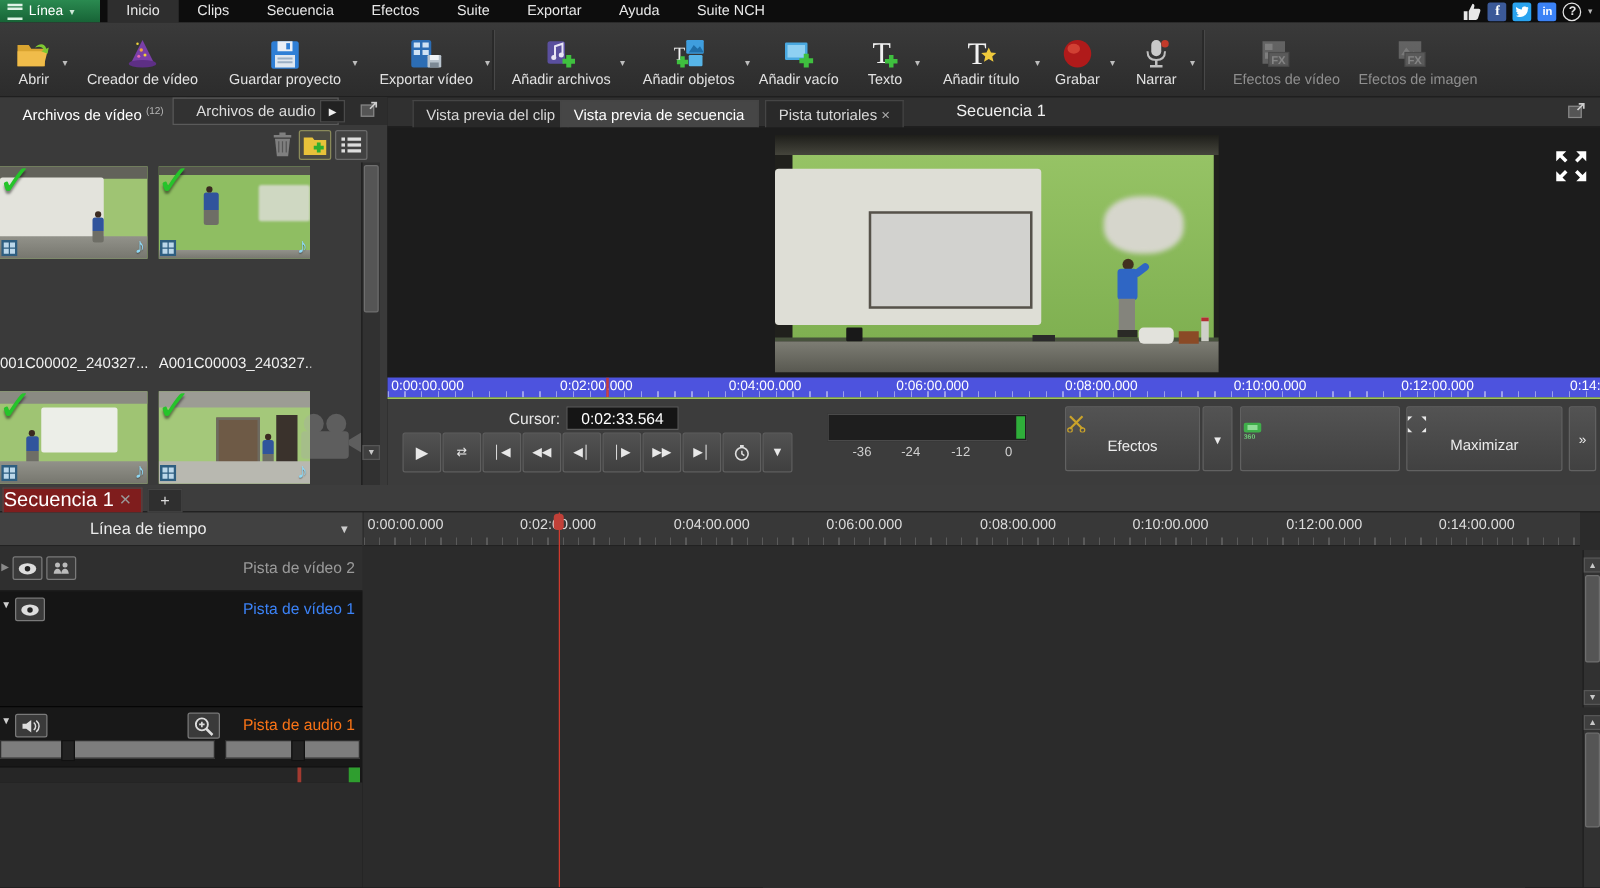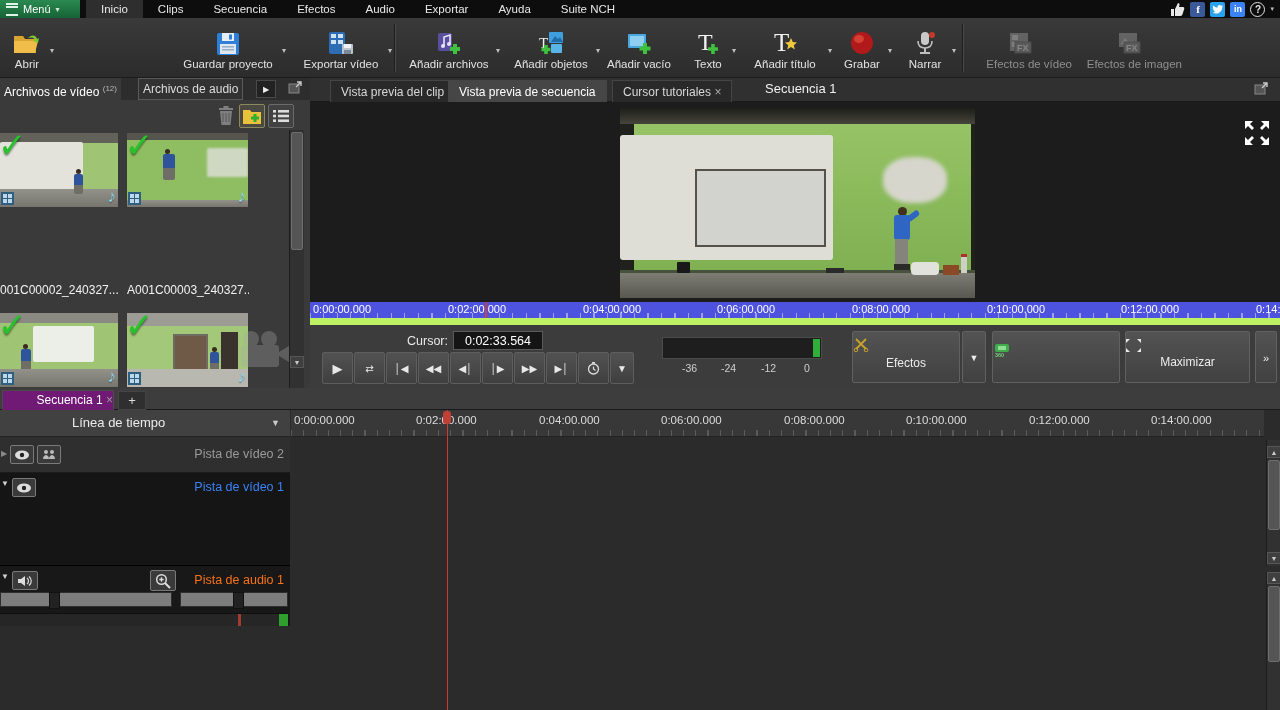--- a/index.html
+++ b/index.html
@@ -24,21 +24,21 @@
   #toolbar{left:0;top:18px;width:1280px;height:60px;background:linear-gradient(#3a3a3a,#2c2c2c);border-bottom:1px solid #1c1c1c;box-sizing:border-box;}
   .tbtn{position:absolute;top:2px;height:56px;text-align:center;cursor:pointer;border-radius:2px;}
   .tbtn .ticon{height:32px;display:flex;align-items:flex-end;justify-content:center;padding-top:4px;}
   .tbtn .tlabel{font-size:11.5px;color:#e2e2e2;white-space:nowrap;margin-top:2px;}
   .tbtn.disabled .tlabel{color:#8f8f8f;text-align:right;}
   .tbtn.disabled .ticon{opacity:.45;filter:grayscale(1);}
   .tcaret{position:absolute;right:-2px;top:26px;font-size:8px;color:#bdbdbd;}
   .tsep{position:absolute;top:6px;width:1px;height:48px;background:#1f1f1f;border-right:1px solid #484848;}
   
   #mediabin{left:0;top:78px;width:310px;height:310px;background:#3a3a3a;}
-  .btab{position:absolute;top:0;height:22px;line-height:22px;font-size:12px;padding:0 4px;cursor:pointer;}
+  .btab{position:absolute;top:0;height:22px;line-height:22px;font-size:12px;padding:0 18px;cursor:pointer;}
   #bin-icons .ibox{width:26px;height:24px;background:#424242;border:1px solid #6b6b6b;border-radius:2px;
      display:flex;align-items:center;justify-content:center;box-sizing:border-box;cursor:pointer;}
   .thumb{position:absolute;overflow:hidden;background:#9fc473;cursor:pointer;}
   .t-ceil{position:absolute;left:0;top:0;right:0;height:14%;background:#62625a;}
   .t-floor{position:absolute;left:0;bottom:0;right:0;height:24%;background:linear-gradient(#92928a,#76766e);}
   .t-white{position:absolute;background:#e3e3dc;border-radius:2px;}
   .t-board{position:absolute;background:#dcdcd8;border:2px solid #6e6a60;}
   .t-person{position:absolute;width:9px;height:20px;background:linear-gradient(#30549c 55%,#6e6e66 55%);border-radius:2px;}
   .t-person:before{content:"";position:absolute;left:2px;top:-5px;width:5px;height:5px;border-radius:50%;background:#3a2a20;}
   .check{position:absolute;left:-2px;top:-8px;font-size:34px;font-weight:bold;color:#25c42a;text-shadow:0 2px 2px rgba(0,0,0,.45);}
@@ -46,21 +46,21 @@
   .filmico{position:absolute;left:1px;bottom:2px;}
   .tname{position:absolute;font-size:12px;color:#f2f2f2;white-space:nowrap;overflow:hidden;width:122px;}
   
   #preview{left:310px;top:78px;width:970px;height:310px;background:#1d1d1d;}
   .ptab{position:absolute;top:2px;height:22px;line-height:22px;font-size:12px;padding:0 10px;background:#292929;border:1px solid #454545;border-bottom:none;color:#d8d8d8;cursor:pointer;box-sizing:border-box;}
   .ptab.active{background:#464646;color:#fff;}
   #pv-frame{position:absolute;left:310px;top:30px;width:355px;height:190px;background:#20201c;overflow:hidden;}
   #pv-ruler{position:absolute;left:0;top:224px;width:970px;height:16px;background:#4d53de;overflow:hidden;
      font-size:11px;color:#fff;}
   .rtick{position:absolute;top:1px;white-space:nowrap;}
-  #transport{position:absolute;left:0;top:240px;width:970px;height:70px;background:#3c3c3c;border-top:7px solid #bef264;box-sizing:border-box;}
+  #transport{position:absolute;left:0;top:240px;width:970px;height:70px;background:#3c3c3c;border-top:1px solid #bef264;box-sizing:border-box;}
   .pbtn{width:31px;height:32px;margin-right:1px;background:linear-gradient(#525252,#3f3f3f);border:1px solid #5e5e5e;
      border-radius:2px;color:#e8e8e8;font-size:10px;display:flex;align-items:center;justify-content:center;cursor:pointer;box-sizing:border-box;white-space:nowrap;}
   .bigbtn{position:absolute;top:6px;height:52px;background:linear-gradient(#535353,#414141);border:1px solid #616161;border-radius:2px;
      color:#ececec;font-size:12px;text-align:center;cursor:pointer;box-sizing:border-box;}
   
   #timeline{left:0;top:388px;width:1280px;height:322px;background:#2b2b2b;}
   #tl-tabs{position:absolute;left:0;top:0;width:1280px;height:22px;background:#3d3d3d;border-bottom:1px solid #191919;box-sizing:border-box;}
   #tl-ruler{position:absolute;left:291px;top:22px;width:973px;height:27px;background:#383838;border-bottom:1px solid #222;box-sizing:border-box;font-size:11.5px;color:#dcdcdc;overflow:hidden;}
   #tl-ruler .minor{position:absolute;left:0;bottom:0;width:100%;height:6px;
      background:repeating-linear-gradient(90deg,#5a5a5a 0 1px,transparent 1px 12.25px);}
@@ -79,29 +79,29 @@
   svg{display:block;}
 </style>
 </head>
 <body>
 
 <div id="app">
 
   <div id="menubar" class="abs">
     <div id="menu-btn" class="abs">
       <span class="burger"></span>
-      <span>Menú</span>
+      <span>Línea</span>
       <span style="font-size:8px;color:#cfe8d8">▾</span>
     </div>
     <div id="menu-tabs" class="abs">
       <span class="mtab active">Inicio</span>
       <span class="mtab">Clips</span>
       <span class="mtab">Secuencia</span>
       <span class="mtab">Efectos</span>
-      <span class="mtab">Audio</span>
+      <span class="mtab">Suite</span>
       <span class="mtab">Exportar</span>
       <span class="mtab">Ayuda</span>
       <span class="mtab">Suite NCH</span>
     </div>
     <div id="menu-icons" class="abs">
       <svg width="16" height="15" viewBox="0 0 16 15">
           <path d="M2 7h3v7H2zM6 14V7l3-6c1 0 1.7.8 1.5 2L10 5h4c1 0 1.6.9 1.2 2l-1.6 5c-.3 1.2-1 2-2.2 2z" fill="#e8e8e8"></path>
         </svg>
       <span class="sq" style="background:#3b5998">f</span>
       <span class="sq" style="background:#2aa3ef">
@@ -119,20 +119,33 @@
     <div class="tbtn" style="left:2px;width:50px">
       <div class="ticon">
           <svg width="30" height="24" viewBox="0 0 30 24">
             <path d="M2 4h9l2 3h11v14H2z" fill="#d9a430"></path>
             <path d="M2 9h24l-3 12H2z" fill="#f0bc4a"></path>
             <path d="M16 6c4-4 8-3 9 1l2-1-1 5-5-2 2-1c-1-3-4-3-7-2z" fill="#7ec832"></path>
           </svg>
         </div>
       <div class="tlabel">Abrir</div>
         <span class="tcaret">▾</span>
+    </div>
+    <div class="tbtn" style="left:60px;width:108px">
+      <div class="ticon">
+          <svg width="26" height="26" viewBox="0 0 26 26">
+            <path d="M13 2 4 20h18z" fill="#7a3fa8"></path>
+            <ellipse cx="13" cy="21" rx="11" ry="3" fill="#5d2f85"></ellipse>
+            <circle cx="12" cy="10" r="1.4" fill="#f0a23c"></circle>
+            <circle cx="10" cy="15" r="1.2" fill="#e86ab0"></circle>
+            <circle cx="15" cy="14" r="1.2" fill="#f0d23c"></circle>
+            <circle cx="9" cy="5" r="1" fill="#f0d23c"></circle>
+          </svg>
+        </div>
+      <div class="tlabel">Creador de vídeo</div>
     </div>
     <div class="tbtn" style="left:172px;width:112px">
       <div class="ticon">
           <svg width="24" height="24" viewBox="0 0 24 24">
             <rect x="1" y="1" width="22" height="22" rx="2" fill="#2f7fd6"></rect>
             <rect x="6" y="1" width="12" height="8" fill="#e8eef6"></rect>
             <rect x="13" y="2.5" width="3" height="5" fill="#2f7fd6"></rect>
             <rect x="4" y="12" width="16" height="10" fill="#dfe7f0"></rect>
             <rect x="6" y="14" width="12" height="1.6" fill="#9bb0c6"></rect>
             <rect x="6" y="17" width="12" height="1.6" fill="#9bb0c6"></rect>
@@ -403,21 +416,21 @@
     <div class="sbar" style="left:289px;top:52px;height:258px">
       <div class="sthumb" style="top:2px;height:118px"></div>
       <div class="sarrow" style="top:226px">▼</div>
     </div>
   </div>
 
   <div id="preview" class="abs">
     <div class="abs" style="left:0;top:0;width:970px;height:24px;background:#303030;border-bottom:1px solid #1a1a1a;box-sizing:border-box"></div>
     <div class="ptab" style="left:20px">Vista previa del clip</div>
     <div class="ptab active" style="left:138px">Vista previa de secuencia</div>
-    <div class="ptab" style="left:302px"><span>Cursor tutoriales</span> <span style="color:#aaa">×</span></div>
+    <div class="ptab" style="left:302px"><span>Pista tutoriales</span> <span style="color:#aaa">×</span></div>
     <div class="abs" style="left:455px;top:3px;font-size:13px;color:#f0f0f0">Secuencia 1</div>
     <div class="abs" style="left:944px;top:4px">
         <svg width="14" height="13" viewBox="0 0 14 13">
           <rect x="1" y="3" width="10" height="9" fill="#555" stroke="#888"></rect>
           <path d="M8 6l5-5m0 4V1h-4" stroke="#ccc" stroke-width="1.4" fill="none"></path>
         </svg>
       </div>
 
     <div class="abs" style="left:0;top:24px;width:970px;height:200px;background:#1c1c1c"></div>
 
@@ -521,21 +534,21 @@
             </svg>
           </div>
         <div style="margin-top:3px">Maximizar</div>
       </div>
       <div class="bigbtn" style="left:945px;width:22px;font-size:11px"><span style="line-height:52px">»</span></div>
     </div>
   </div>
 
   <div id="timeline" class="abs">
     <div id="tl-tabs">
-      <div class="abs" style="left:2px;top:2px;width:112px;height:20px;background:#701a75;border:1px solid #4a4a4a;border-bottom:none;box-sizing:border-box;font-size:12px;color:#fff;text-align:right;line-height:19px">
+      <div class="abs" style="left:2px;top:2px;width:112px;height:20px;background:#7f1d1d;border:1px solid #4a4a4a;border-bottom:none;box-sizing:border-box;font-size:16px;color:#fff;text-align:left;line-height:19px">
         <span>Secuencia 1</span> <span style="color:#9a9a9a">×</span>
       </div>
       <div class="abs" style="left:118px;top:3px;width:28px;height:19px;background:#2f2f2f;border:1px solid #444;box-sizing:border-box;font-size:13px;color:#ddd;text-align:center;line-height:17px">+</div>
     </div>
 
     <div class="abs" style="left:0;top:22px;width:290px;height:27px;background:#414141;border-bottom:1px solid #222;box-sizing:border-box">
       <span style="position:absolute;left:72px;top:5px;font-size:13px;color:#ececec">Línea de tiempo</span>
       <span style="position:absolute;right:10px;top:8px;font-size:9px;color:#ccc">▼</span>
     </div>
     <div id="tl-ruler">

